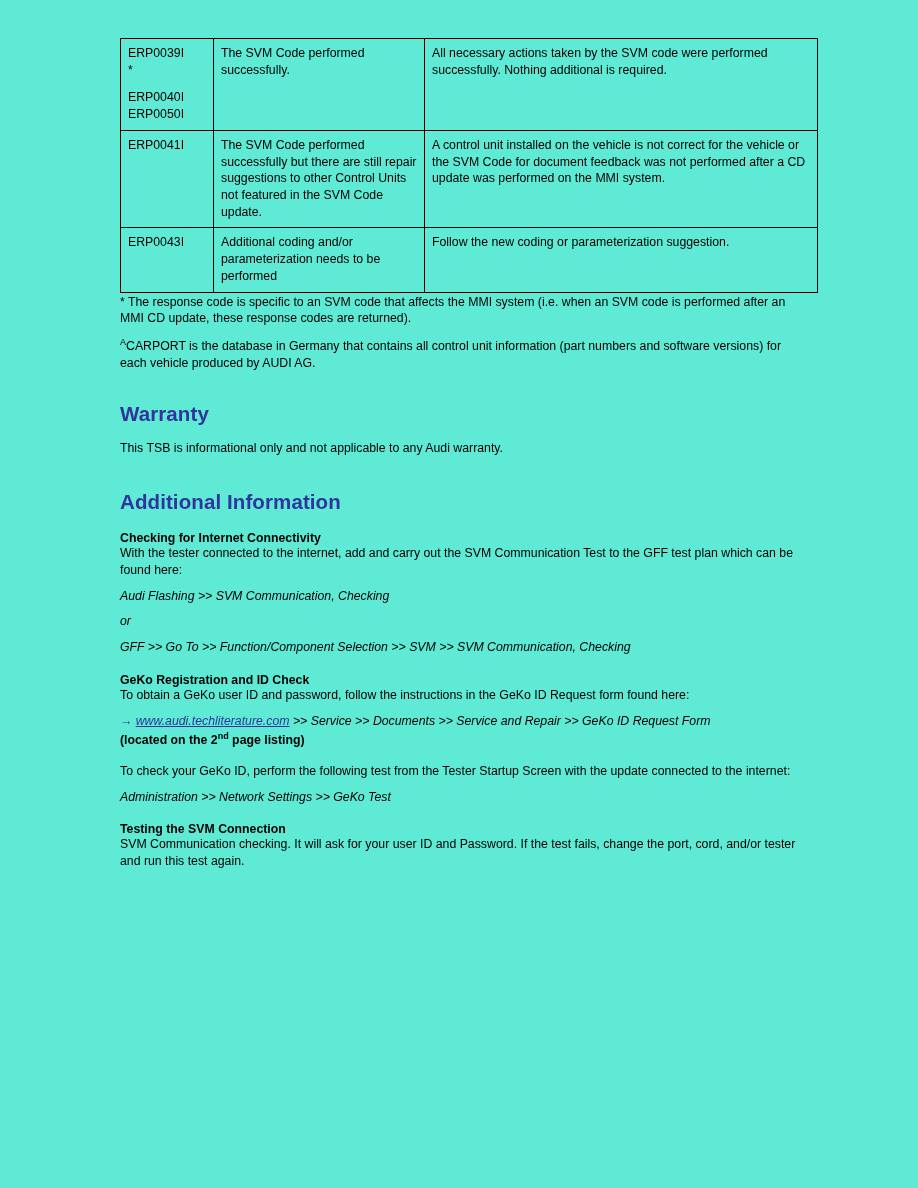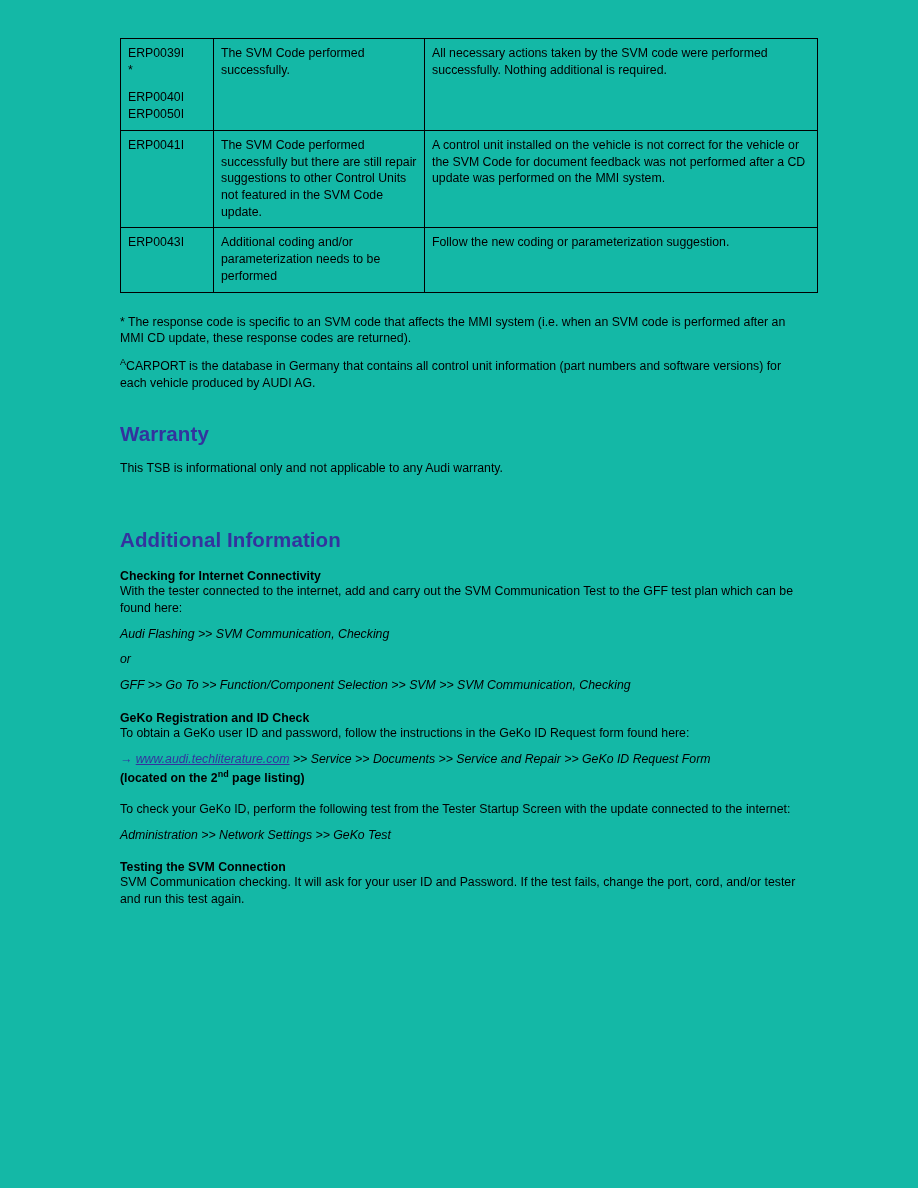--- a/index.html
+++ b/index.html
@@ -12,21 +12,21 @@
     height: 1188px;
     font-family: "Liberation Sans", sans-serif;
     color: #000000;
     position: relative;
   }
   .page {
     position: absolute;
     left: 0; top: 0;
     width: 918px;
     height: 1188px;
-    background: #14b8a6;
+    background: #5eead4;
   }
   .content {
     position: absolute;
     left: 120px;
     top: 38px;
     width: 680px;
   }
   table.codes {
     border-collapse: collapse;
     width: 666px;
@@ -43,31 +43,31 @@
   td.c2 { width: 196px; }
   td.c3 { width: 378px; }
   .codelist div { margin: 0; }
   .codelist .gap { height: 11px; }
 
   p.note {
     font-size: 12.3px;
     line-height: 1.37;
     margin: 9px 0 0 0;
   }
-  p.note.first { margin-top: 21px; }
+  p.note.first { margin-top: 1px; }
   sup.sup { font-size: 9px; vertical-align: super; }
 
   h2.section {
     color: #33339e;
     font-size: 20.5px;
     font-weight: bold;
     margin: 30px 0 0 0;
     letter-spacing: 0.1px;
   }
-  h2.section.second { margin-top: 51px; }
+  h2.section.second { margin-top: 33px; }
 
   p.body {
     font-size: 12.3px;
     line-height: 1.37;
     margin: 14px 0 0 0;
   }
   h3.sub {
     font-size: 12.3px;
     font-weight: bold;
     margin: 17px 0 0 0;

